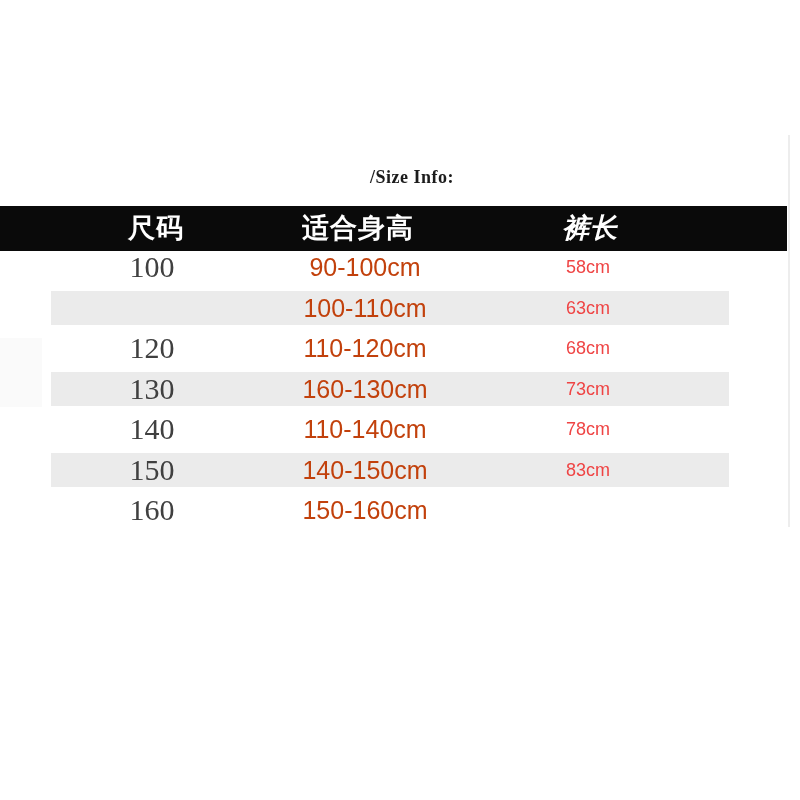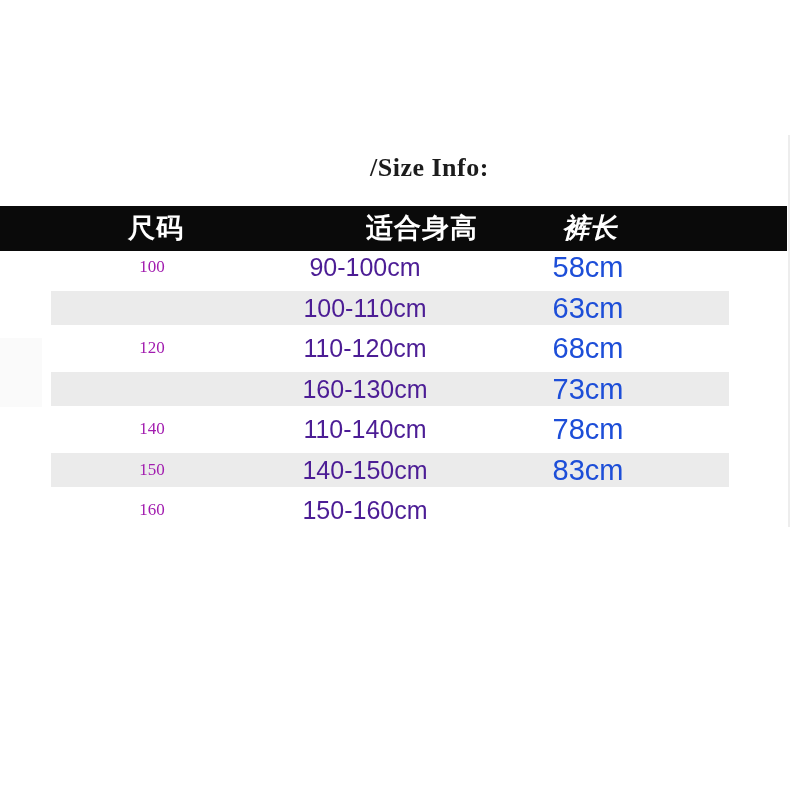--- a/index.html
+++ b/index.html
@@ -8,24 +8,24 @@
     background: #ffffff;
     position: relative;
     overflow: hidden;
     font-family: "Liberation Sans", sans-serif;
   }
   .canvas { position: absolute; inset: 0; }
 
   
   .size-title {
     position: absolute;
-    left: 370px; top: 153px;
+    left: 370px; top: 167px;
     font-family: "Liberation Serif", serif;
     font-weight: 700;
-    font-size: 26px;
+    font-size: 18px;
     color: #1c1c1c;
     letter-spacing: 0.5px;
     white-space: nowrap;
   }
 
   
   .header-bar {
     position: absolute;
     left: 0; top: 206px;
     width: 787px; height: 45px;
@@ -35,21 +35,21 @@
     position: absolute; top: 0; height: 45px;
     line-height: 45px;
     text-align: center;
     color: var(--header-text, #ffffff);
     font-weight: 700;
     font-size: 27px;
     letter-spacing: 1px;
     white-space: nowrap;
   }
   .h1 { left: 56px;  width: 200px; }
-  .h2 { left: 238px; width: 240px; text-align: right; }
+  .h2 { left: 238px; width: 240px; }
   .h3 { left: 490px; width: 200px; font-style: italic; }
 
   
   .table-body {
     position: absolute;
     left: 0; top: 247px;
     width: 800px;
   }
   .row {
     position: relative;
@@ -65,32 +65,32 @@
   .row.zebra .band { display: block; }
   .cell {
     position: absolute; top: 0; height: 40.5px;
     line-height: 40.5px;
     text-align: center;
     white-space: nowrap;
   }
   .c1 {
     left: 52px; width: 200px;
     font-family: "Liberation Serif", serif;
-    font-size: 17px;
-    color: #a21caf;
+    font-size: 30px;
+    color: #404040;
   }
   .c2 {
     left: 245px; width: 240px;
     font-size: 25px;
-    color: #4c1d95;
+    color: #c2410c;
   }
   .c3 {
     left: 488px; width: 200px;
-    font-size: 29px;
-    color: #1d4ed8;
+    font-size: 18px;
+    color: #ef4444;
   }
 
   
   .faint-line {
     position: absolute;
     left: 788px; top: 135px;
     width: 2px; height: 392px;
     background: #ededed;
   }
   .left-patch {
@@ -124,20 +124,21 @@
         <div class="cell c2">100-110cm</div>
         <div class="cell c3">63cm</div>
       </div>
       <div class="row">
         <div class="cell c1">120</div>
         <div class="cell c2">110-120cm</div>
         <div class="cell c3">68cm</div>
       </div>
       <div class="row zebra">
         <div class="band"></div>
+        <div class="cell c1">130</div>
         <div class="cell c2">160-130cm</div>
         <div class="cell c3">73cm</div>
       </div>
       <div class="row">
         <div class="cell c1">140</div>
         <div class="cell c2">110-140cm</div>
         <div class="cell c3">78cm</div>
       </div>
       <div class="row zebra">
         <div class="band"></div>

